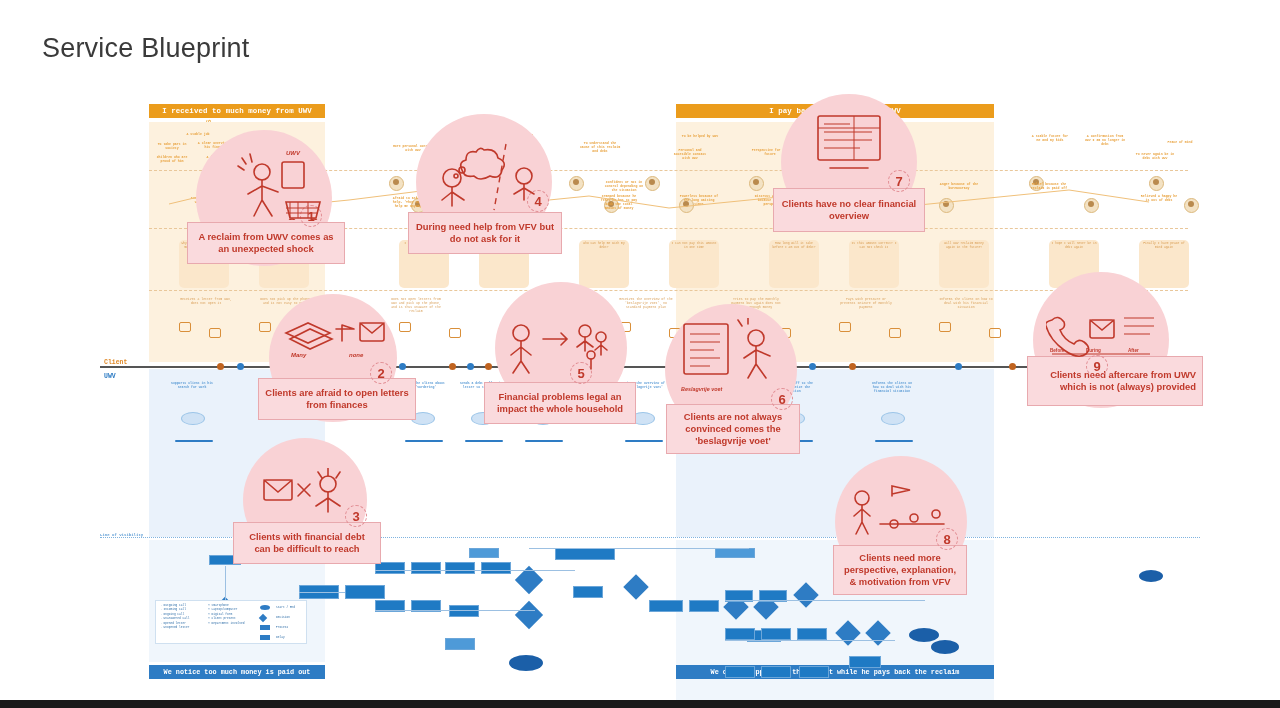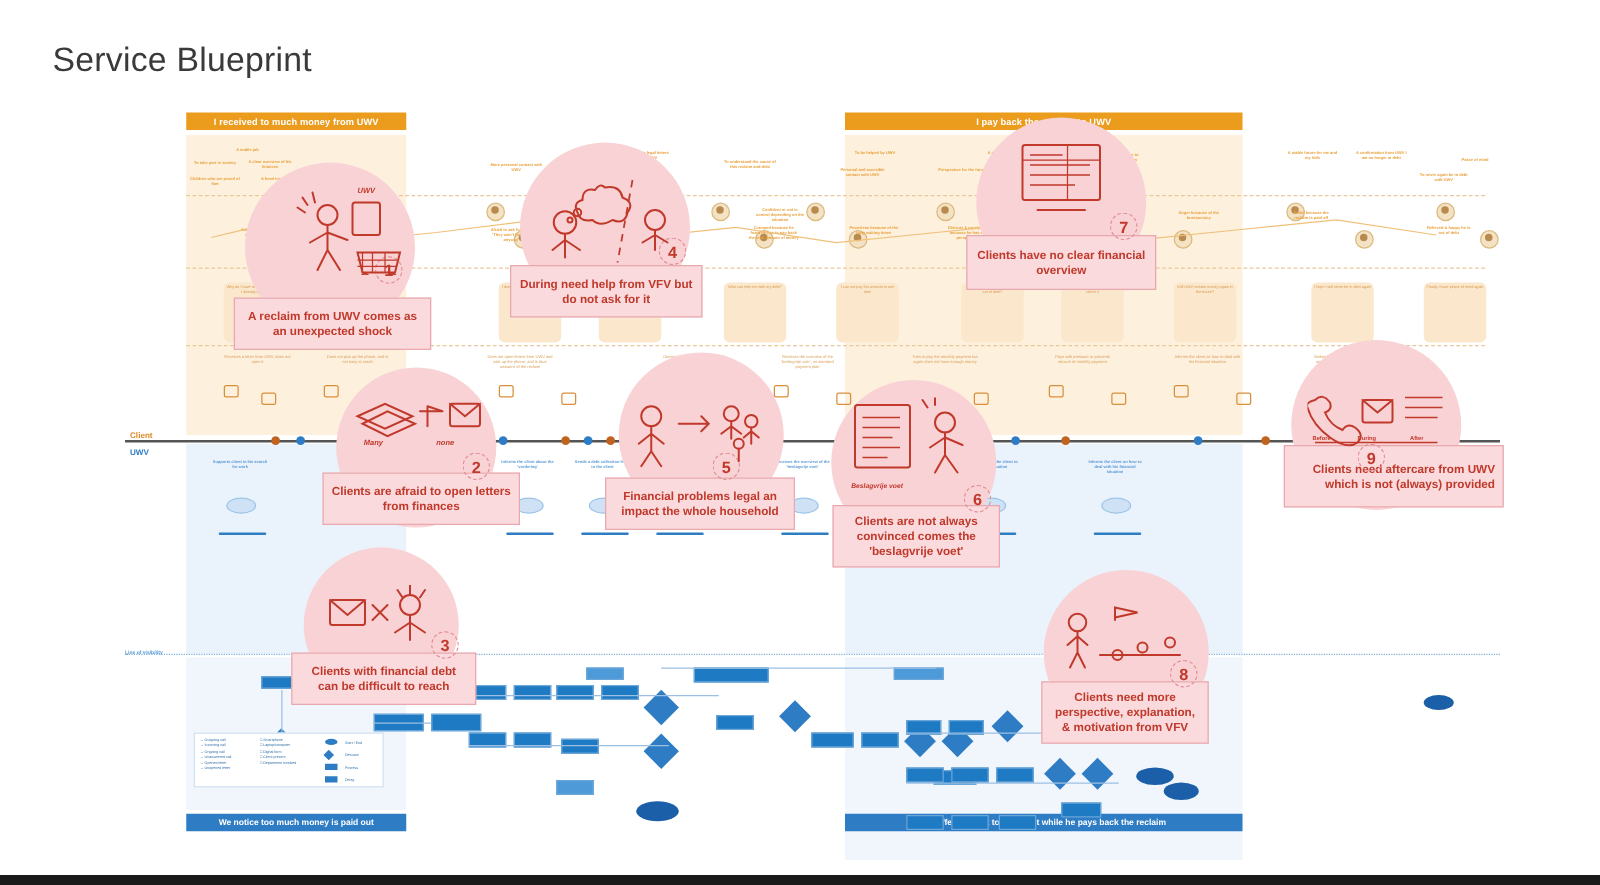--- a/index.html
+++ b/index.html
@@ -7,21 +7,21 @@
     width:1280px;height:708px;background:#ffffff;overflow:hidden;
     font-family:"Liberation Sans",sans-serif;position:relative;
   }
   #page-title{
     position:absolute;left:42px;top:33px;font-size:27px;color:#3a3a3a;
     font-weight:400;letter-spacing:.2px;
   }
   #bottom-bar{position:absolute;left:0;top:700px;width:1280px;height:8px;background:#1a1a1a;}
 
   
-  #board{position:absolute;left:100px;top:86px;width:1100px;height:585px;}
+  #board{position:absolute;left:100px;top:100px;width:1100px;height:585px;font-family:Liberation Mono, monospace;}
 
   .col{position:absolute;top:0;height:585px;}
   .colA{left:49px;width:176px;}
   .colB{left:232px;width:330px;}
   .colC{left:576px;width:318px;}
   .colD{left:905px;width:183px;}
 
   .phase-head{
     position:absolute;top:4px;height:14px;left:0;right:0;background:#eb9c1c;
     color:#fff;font-size:7.4px;font-weight:bold;display:flex;align-items:center;
@@ -400,21 +400,21 @@
         <div class="lgsw " style="left:104px;top:34px;position:absolute;"></div>
         <div class="lgtxt" style="left:120px;top:35px;white-space:nowrap;">Delay</div>
       </div>
   </div>
 
 </div>
 
 <div id="callouts">
     <div class="callout">
       <div class="cbubble" style="left:196px;top:130px;width:136px;height:136px;"></div>
-      <div class="ccard" style="left:187px;top:222px;width:158px;height:42px;margin-top:16px;">A reclaim from UWV comes as an unexpected shock</div>
+      <div class="ccard" style="left:187px;top:222px;width:158px;height:42px;">A reclaim from UWV comes as an unexpected shock</div>
       <div class="cnum" style="left:300px;top:205px;">1</div>
     </div>
     <div class="callout">
       <div class="cbubble" style="left:269px;top:294px;width:128px;height:128px;"></div>
       <div class="ccard" style="left:258px;top:378px;width:158px;height:42px;">Clients are afraid to open letters from finances</div>
       <div class="cnum" style="left:370px;top:362px;">2</div>
     </div>
     <div class="callout">
       <div class="cbubble" style="left:243px;top:438px;width:124px;height:124px;"></div>
       <div class="ccard" style="left:233px;top:522px;width:148px;height:42px;">Clients with financial debt can be difficult to reach</div>

